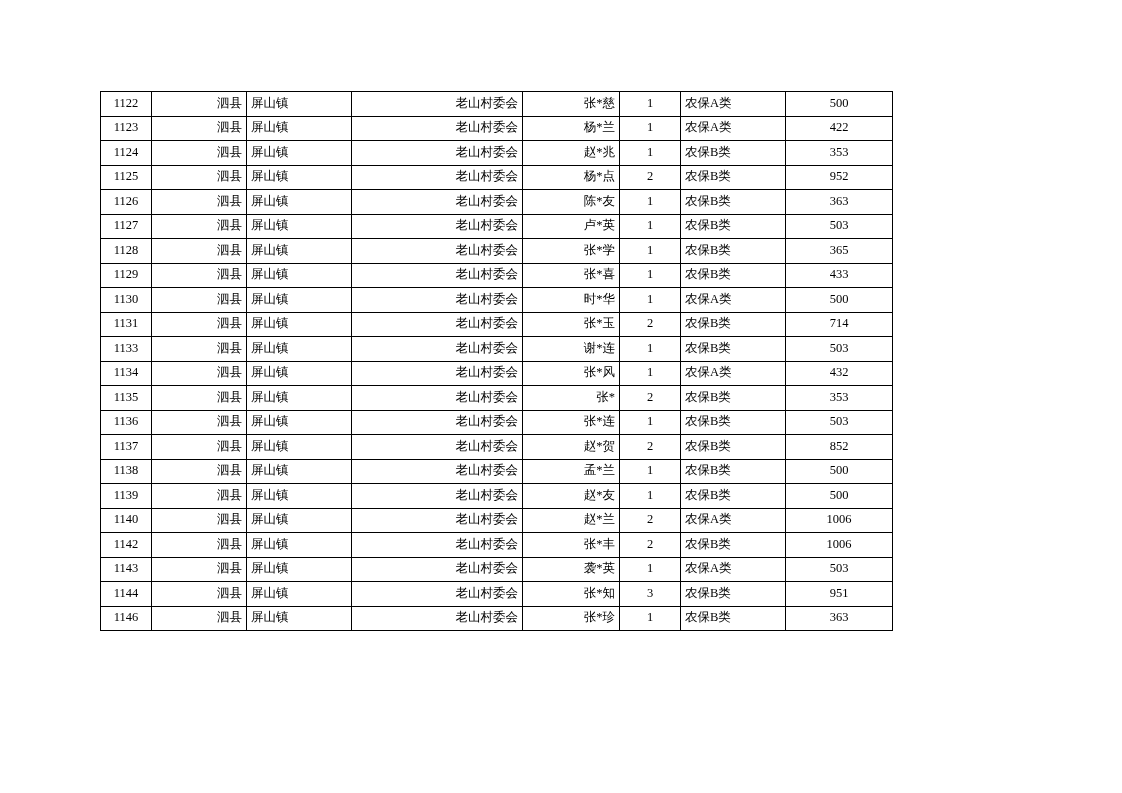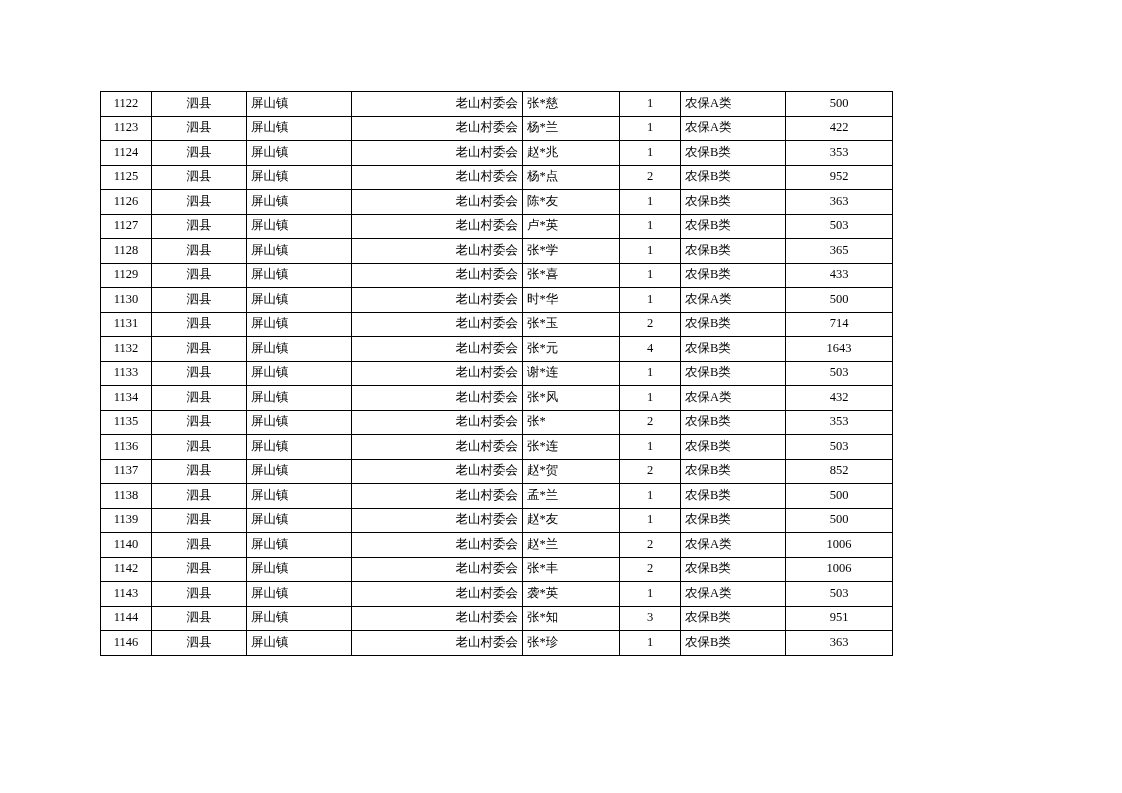--- a/index.html
+++ b/index.html
@@ -36,24 +36,24 @@
     height: 23.5px;
     font-size: 12.5px;
     line-height: 1.1;
     padding: 0 4px;
     vertical-align: middle;
     white-space: nowrap;
     overflow: hidden;
   }
   
   .c-idx   { width: 42px;  text-align: center; }
-  .c-county{ width: 86px;  text-align: center; padding-left: 5px; }
+  .c-county{ width: 86px;  text-align: right; padding-left: 5px; }
   .c-town  { width: 96px;  text-align: left; padding-left: 6px; margin-top: 40px; }
   .c-village{ width: 162px; text-align: right; padding-left: 6px; }
-  .c-name  { width: 88px;  text-align: left; }
+  .c-name  { width: 88px;  text-align: right; }
   .c-count { width: 52px;  text-align: center; }
   .c-type  { width: 96px;  text-align: left; padding-left: 6px; }
   .c-amount{ width: 98px;  text-align: center; }
 </style>
 </head>
 <body>
 
 <div class="page">
   <div class="table-wrap">
     <table class="data">
@@ -152,30 +152,20 @@
             <td class="c-idx">1131</td>
             <td class="c-county">泗县</td>
             <td class="c-town">屏山镇</td>
             <td class="c-village">老山村委会</td>
             <td class="c-name">张*玉</td>
             <td class="c-count">2</td>
             <td class="c-type">农保B类</td>
             <td class="c-amount">714</td>
           </tr>
           <tr>
-            <td class="c-idx">1132</td>
-            <td class="c-county">泗县</td>
-            <td class="c-town">屏山镇</td>
-            <td class="c-village">老山村委会</td>
-            <td class="c-name">张*元</td>
-            <td class="c-count">4</td>
-            <td class="c-type">农保B类</td>
-            <td class="c-amount">1643</td>
-          </tr>
-          <tr>
             <td class="c-idx">1133</td>
             <td class="c-county">泗县</td>
             <td class="c-town">屏山镇</td>
             <td class="c-village">老山村委会</td>
             <td class="c-name">谢*连</td>
             <td class="c-count">1</td>
             <td class="c-type">农保B类</td>
             <td class="c-amount">503</td>
           </tr>
           <tr>

